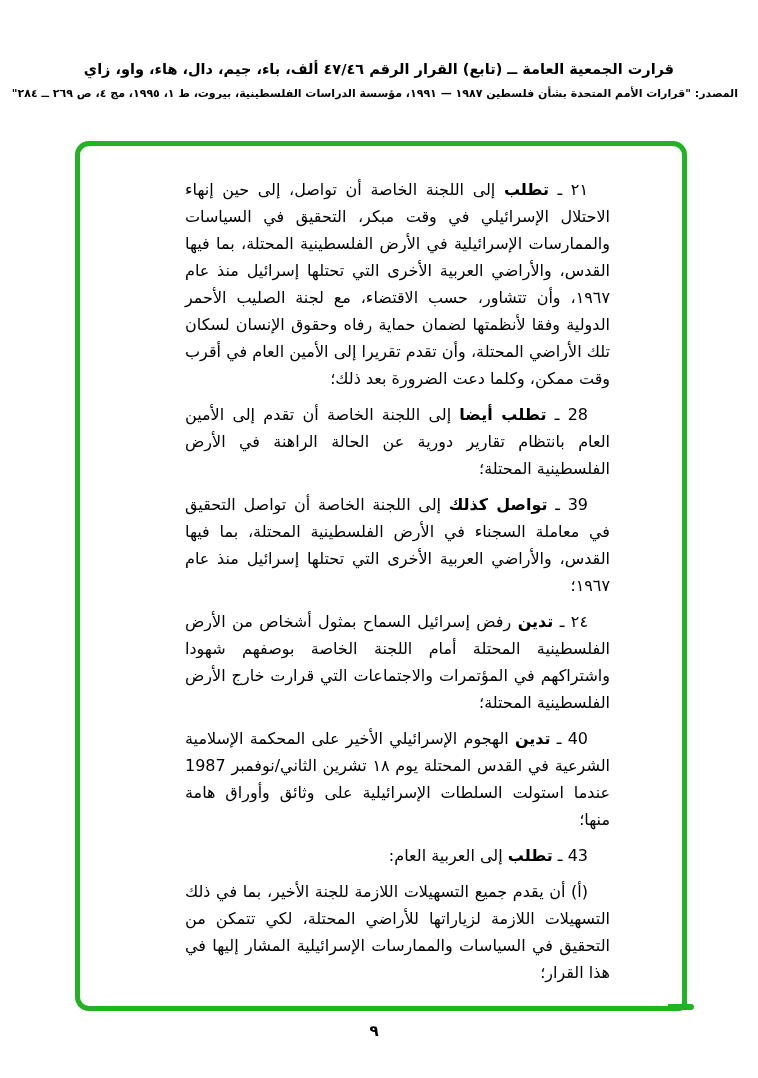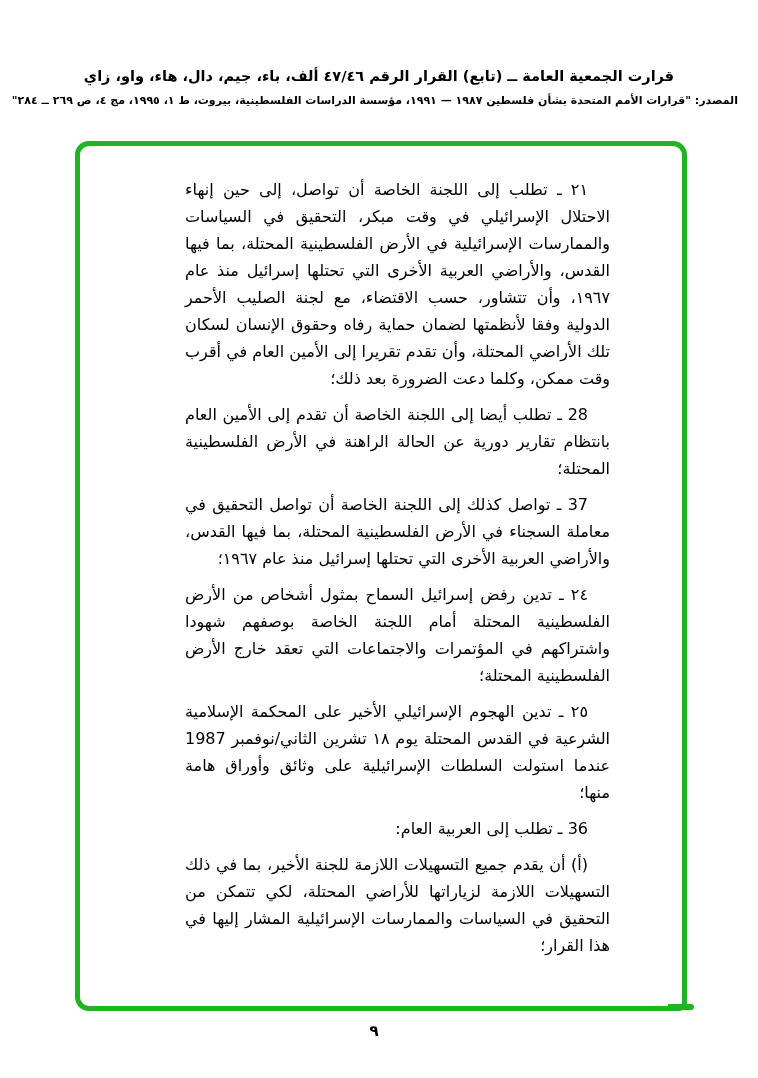--- a/index.html
+++ b/index.html
@@ -6,21 +6,21 @@
   body {
     width: 758px; height: 1078px;
     position: relative;
     background: #ffffff;
     color: #000000;
     font-family: "DejaVu Sans", sans-serif;
     overflow: hidden;
   }
   .page-header {
     position: absolute;
-    top: 68px; left: 20px; right: 20px;
+    top: 61px; left: 20px; right: 20px;
     direction: rtl;
     text-align: center;
   }
   .doc-title {
     font-size: 14.5px;
     font-weight: bold;
     white-space: nowrap;
   }
   .doc-source {
     margin-top: 10px;
@@ -52,21 +52,21 @@
     width: 425px;
     direction: rtl;
     text-align: justify;
     font-size: 16px;
     line-height: 27px;
   }
   .para {
     margin: 0 0 9px 0;
     text-indent: 22px; 
   }
-  .para-lead { font-weight: normal; }
+  .para-lead { font-weight: bold; }
   .page-number {
     position: absolute;
     top: 1022px; left: 0; right: 10px;
     text-align: center;
     font-size: 15px;
     font-weight: bold;
     direction: rtl;
   }
 </style>
 </head>
@@ -78,26 +78,26 @@
 </header>
 
 <div class="green-box"></div>
 <div class="border-tail"></div>
 
 <main class="body-text" id="paragraph-container">
   <p class="para"><span class="para-num">٢١ ـ </span><b class="para-lead">تطلب</b><span class="para-text"> إلى اللجنة الخاصة أن تواصل، إلى حين إنهاء الاحتلال الإسرائيلي في وقت مبكر، التحقيق في السياسات والممارسات الإسرائيلية في الأرض الفلسطينية المحتلة، بما فيها القدس، والأراضي العربية الأخرى التي تحتلها إسرائيل منذ عام ١٩٦٧، وأن تتشاور، حسب الاقتضاء، مع لجنة الصليب الأحمر الدولية وفقا لأنظمتها لضمان حماية رفاه وحقوق الإنسان لسكان تلك الأراضي المحتلة، وأن تقدم تقريرا إلى الأمين العام في أقرب وقت ممكن، وكلما دعت الضرورة بعد ذلك؛</span></p>
 
   <p class="para"><span class="para-num">28 ـ </span><b class="para-lead">تطلب أيضا</b><span class="para-text"> إلى اللجنة الخاصة أن تقدم إلى الأمين العام بانتظام تقارير دورية عن الحالة الراهنة في الأرض الفلسطينية المحتلة؛</span></p>
 
-  <p class="para"><span class="para-num">37 ـ </span><b class="para-lead">تواصل كذلك</b><span class="para-text"> إلى اللجنة الخاصة أن تواصل التحقيق في معاملة السجناء في الأرض الفلسطينية المحتلة، بما فيها القدس، والأراضي العربية الأخرى التي تحتلها إسرائيل منذ عام ١٩٦٧؛</span></p>
+  <p class="para"><span class="para-num">39 ـ </span><b class="para-lead">تواصل كذلك</b><span class="para-text"> إلى اللجنة الخاصة أن تواصل التحقيق في معاملة السجناء في الأرض الفلسطينية المحتلة، بما فيها القدس، والأراضي العربية الأخرى التي تحتلها إسرائيل منذ عام ١٩٦٧؛</span></p>
 
-  <p class="para"><span class="para-num">٢٤ ـ </span><b class="para-lead">تدين</b><span class="para-text"> رفض إسرائيل السماح بمثول أشخاص من الأرض الفلسطينية المحتلة أمام اللجنة الخاصة بوصفهم شهودا واشتراكهم في المؤتمرات والاجتماعات التي تعقد خارج الأرض الفلسطينية المحتلة؛</span></p>
+  <p class="para"><span class="para-num">٢٤ ـ </span><b class="para-lead">تدين</b><span class="para-text"> رفض إسرائيل السماح بمثول أشخاص من الأرض الفلسطينية المحتلة أمام اللجنة الخاصة بوصفهم شهودا واشتراكهم في المؤتمرات والاجتماعات التي قرارت خارج الأرض الفلسطينية المحتلة؛</span></p>
 
-  <p class="para"><span class="para-num">٢٥ ـ </span><b class="para-lead">تدين</b><span class="para-text"> الهجوم الإسرائيلي الأخير على المحكمة الإسلامية الشرعية في القدس المحتلة يوم ١٨ تشرين الثاني/نوفمبر 1987 عندما استولت السلطات الإسرائيلية على وثائق وأوراق هامة منها؛</span></p>
+  <p class="para"><span class="para-num">40 ـ </span><b class="para-lead">تدين</b><span class="para-text"> الهجوم الإسرائيلي الأخير على المحكمة الإسلامية الشرعية في القدس المحتلة يوم ١٨ تشرين الثاني/نوفمبر 1987 عندما استولت السلطات الإسرائيلية على وثائق وأوراق هامة منها؛</span></p>
 
 
-  <p class="para"><span class="para-num">36 ـ </span><b class="para-lead">تطلب</b><span class="para-text"> إلى العربية العام:</span></p>
+  <p class="para"><span class="para-num">43 ـ </span><b class="para-lead">تطلب</b><span class="para-text"> إلى العربية العام:</span></p>
 
   <p class="para"><span class="para-num"></span><b class="para-lead"></b><span class="para-text">(أ) أن يقدم جميع التسهيلات اللازمة للجنة الأخير، بما في ذلك التسهيلات اللازمة لزياراتها للأراضي المحتلة، لكي تتمكن من التحقيق في السياسات والممارسات الإسرائيلية المشار إليها في هذا القرار؛</span></p>
 
 </main>
 
 <footer class="page-number">٩</footer>
 
 </body></html>

